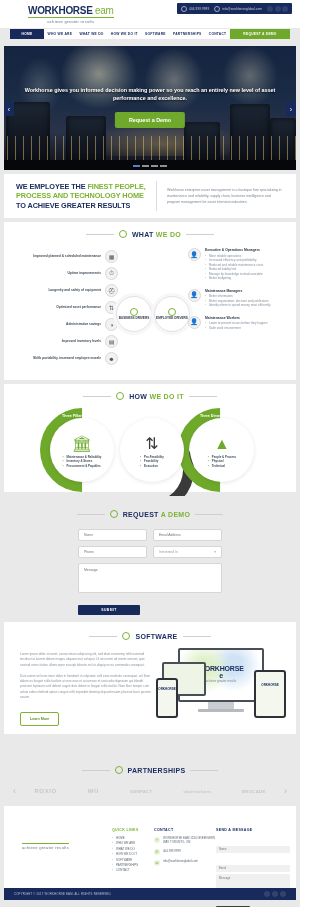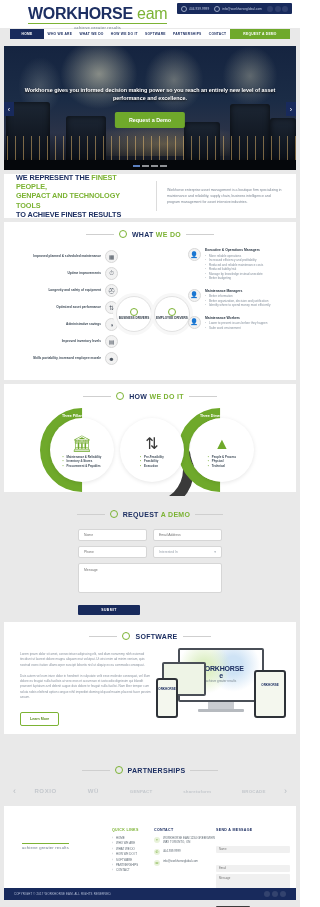--- a/index.html
+++ b/index.html
@@ -15,21 +15,21 @@
     border-radius: 1px; display: flex; align-items: center; padding: 0 4px; gap: 5px; }
   .tb-item { display: flex; align-items: center; gap: 2px; }
   .tb-dot { width: 6px; height: 6px; border-radius: 50%; border: 0.6px solid #9aa7c4;
     display: inline-block; flex: none; }
   .tb-txt { font-size: 3.1px; color: #c9d2e6; letter-spacing: 0.1px; white-space: nowrap; }
   .tb-social { display: flex; gap: 1.5px; }
   .tb-soc { width: 6px; height: 6px; border-radius: 50%; background: #2f3f6e; }
 
   
   .logo-wrap { position: absolute; left: 28px; top: 6px; }
-  .logo-main { font-size: 16px; font-weight: 700; letter-spacing: -0.3px; line-height: 1; }
+  .logo-main { font-size: 10px; font-weight: 700; letter-spacing: -0.3px; line-height: 1; }
   .logo-w { color: #1d2f62; }
   .logo-eam { color: #7cb334; font-weight: 400; }
   .logo-rule { width: 100%; height: 0.7px; background: #7cb334; margin-top: 1px; }
   .logo-sub { font-size: 4.2px; color: #6a7a88; text-align: center; margin-top: 1px; letter-spacing: 0.2px; }
 
   
   .nav { position: absolute; left: 10px; top: 29px; width: 280px; height: 10px;
     display: flex; align-items: stretch; background: #ffffff; }
   .nav-item { flex: 1 1 auto; display: flex; align-items: center; justify-content: center;
     font-size: 3.3px; font-weight: 700; color: #1d2f62; letter-spacing: 0.25px; white-space: nowrap; }
@@ -304,23 +304,23 @@
       <span class="hd on"></span>
       <span class="hd"></span>
       <span class="hd"></span>
       <span class="hd"></span>
     </div>
   </div>
 
   <div class="represent">
     <div class="rep-left">
       <div class="rep-h">
-        <span class="rep-blue">WE REPRESENT THE </span><span class="rep-green">FINEST PEOPLE,</span><br>
-        <span class="rep-green">GENPACT AND TECHNOLOGY TOOLS</span><br>
-        <span class="rep-blue">TO ACHIEVE FINEST RESULTS</span>
+        <span class="rep-blue">WE EMPLOYEE THE </span><span class="rep-green">FINEST PEOPLE,</span><br>
+        <span class="rep-green">PROCESS AND TECHNOLOGY HOME</span><br>
+        <span class="rep-blue">TO ACHIEVE GREATER RESULTS</span>
       </div>
     </div>
     <div class="rep-div"></div>
     <div class="rep-p">Workhorse enterprise asset management is a boutique firm specializing in maintenance and reliability, supply chain, business intelligence and program management for asset intensive industries.</div>
   </div>
 
   <div class="whatwedo">
     <div class="wwd-head sec-head">
       <span class="sh-line"></span>
       <span class="sh-ring"></span>

